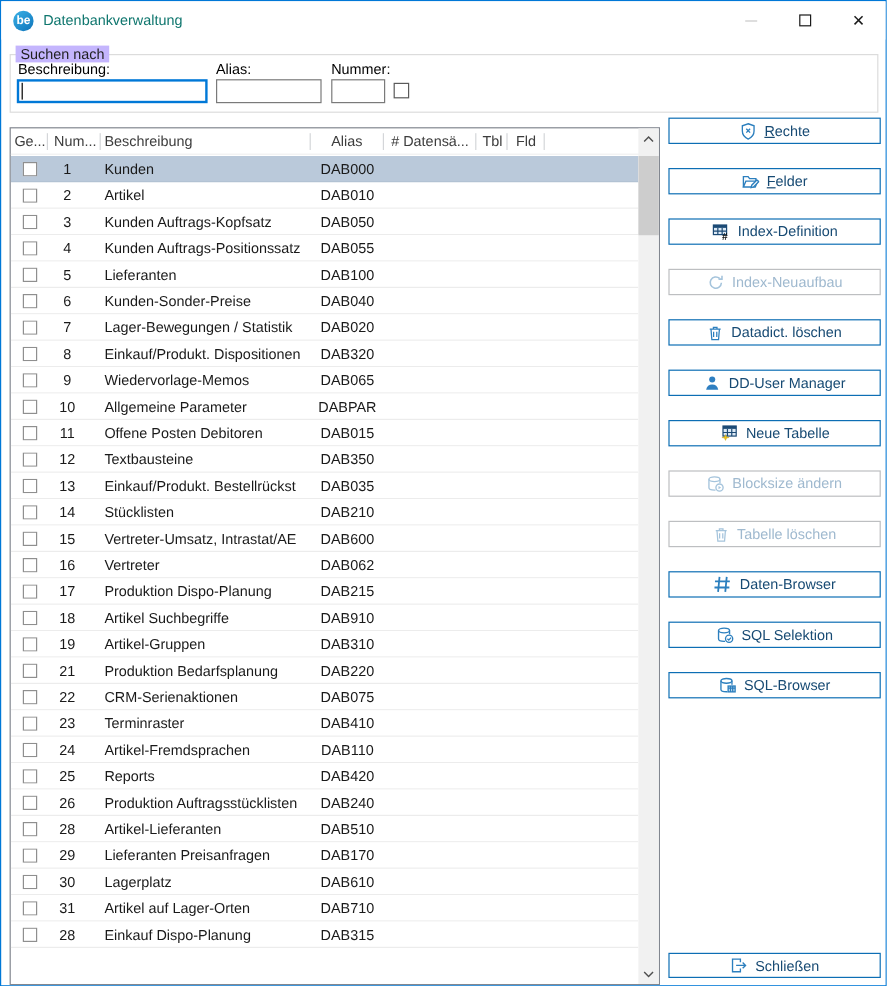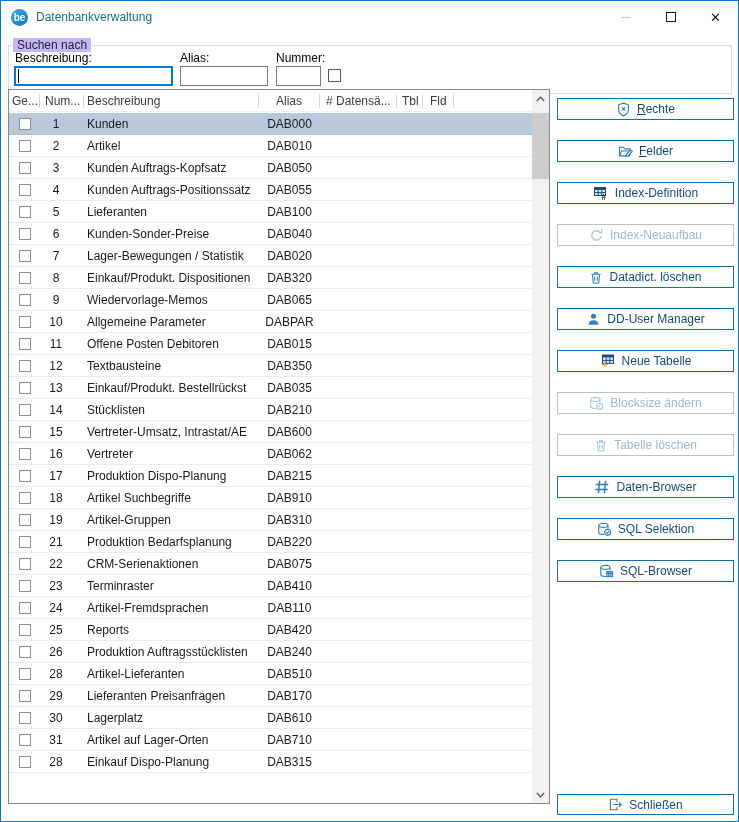--- a/index.html
+++ b/index.html
@@ -35,21 +35,21 @@
               background:#fff; font:inherit; padding:0 3px; outline:none; }
   .in-besch { left:5px; width:159px; border:2px solid var(--accent,#0078d7); }
   .in-alias { left:171px; width:88px; }
   .in-nummer { left:267px; width:45px; }
   .caret { position:absolute; left:9px; top:23px; width:1px; height:14px; background:#000; }
   .checkbox { position:absolute; width:13px; height:13px; border:1px solid #5a5a5a; background:#fff; }
   .cb-satz { left:319px; top:23px; }
   .cb-satz-label { position:absolute; left:317px; top:24px; color:#000;margin-top:37px; }
 
   
-  .listview { position:absolute; left:7px; top:88px; width:542px; height:715px;
+  .listview { position:absolute; left:7px; top:105px; width:542px; height:715px;
               border:1px solid #828790; background:#fff; }
   .lv-header { display:flex; height:22px; align-items:center; color:#3c3c3c;
                border-bottom:1px solid #f0f0f0; }
   .hcell { height:14px; line-height:14px; border-right:1px solid #d4d6d9;
            white-space:nowrap; overflow:hidden; }
   .c-h0 { width:31px; padding-left:3px; }
   .c-h1 { width:44px; padding-left:5px; }
   .c-h2 { width:175px; padding-left:3px; }
   .c-h3 { width:61px; text-align:center; }
   .c-h4 { width:77px; padding-left:6px; }

